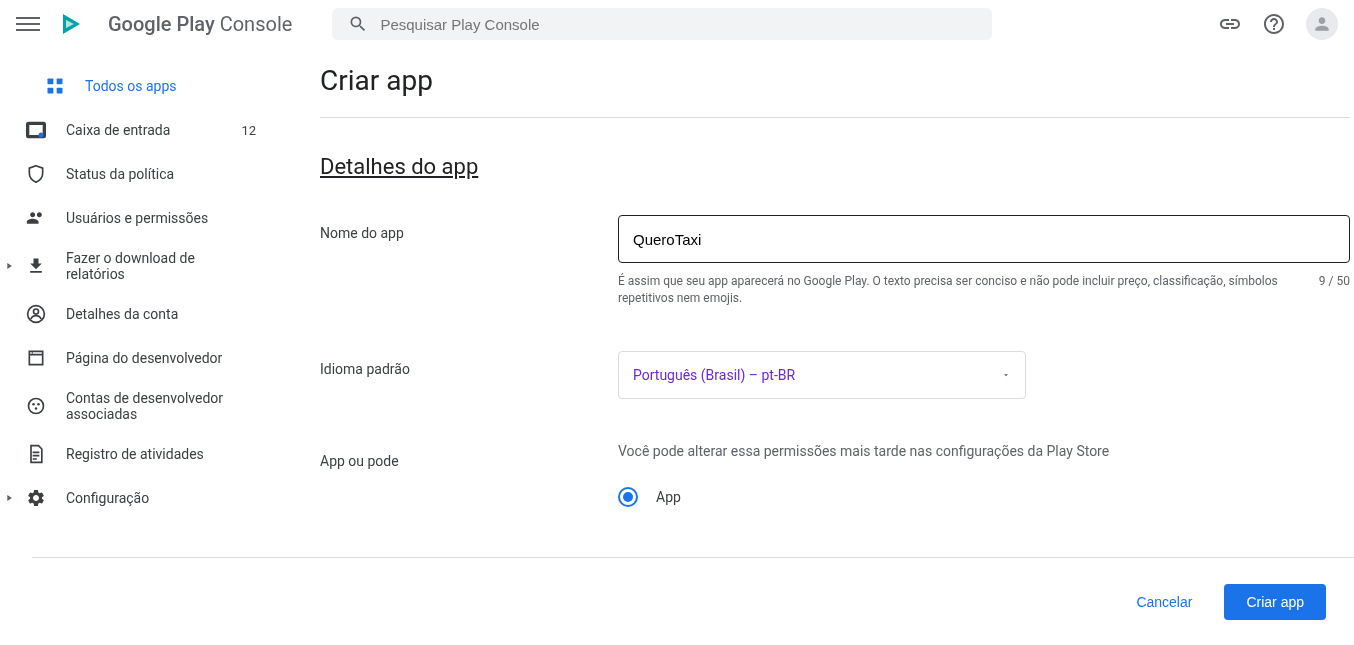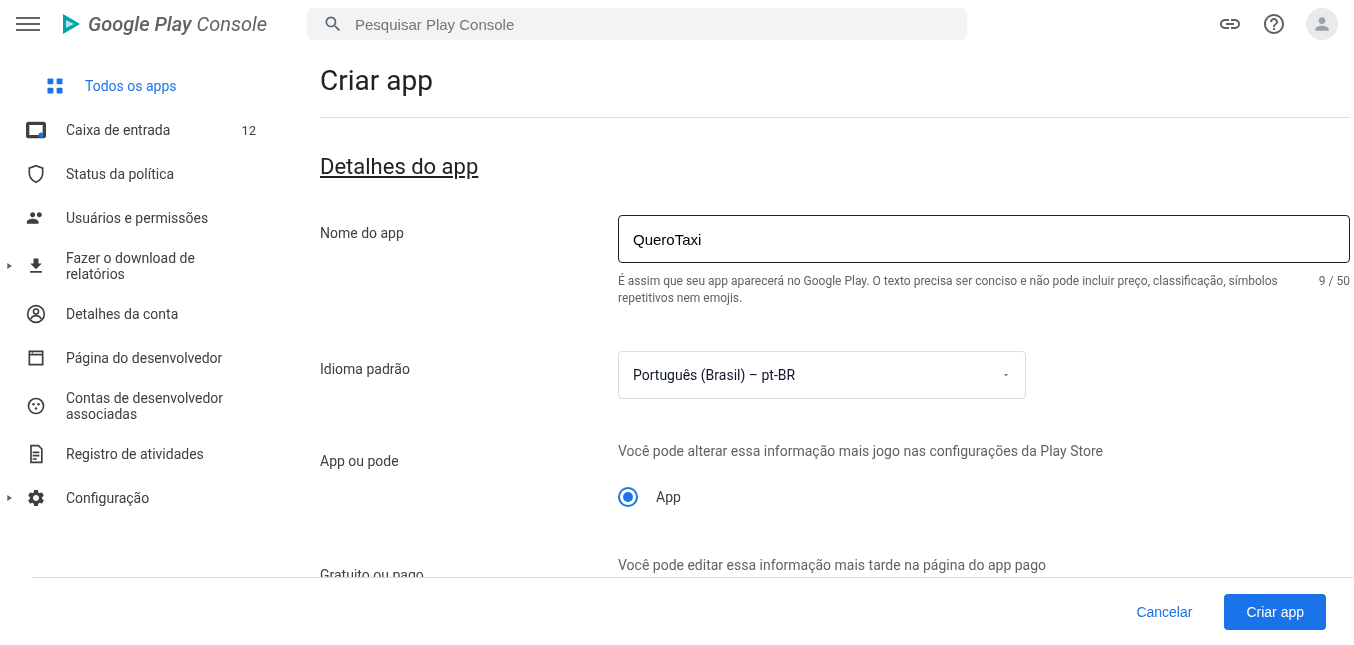--- a/index.html
+++ b/index.html
@@ -1,21 +1,21 @@
 <!DOCTYPE html>
 <html><head>
   <meta charset="utf-8">
   <style>
     * { box-sizing: border-box; margin: 0; padding: 0; }
     body { font-family: 'Google Sans', Roboto, Arial, sans-serif; font-size: 14px; color: #3c4043; background: #fff; }
     
     .header { display: flex; align-items: center; height: 48px; padding: 0 16px; }
     .menu-btn { width: 24px; height: 24px; display: flex; flex-direction: column; justify-content: center; gap: 4px; cursor: pointer; margin-right: 20px; }
     .menu-btn span { height: 2px; background: #5f6368; }
-    .logo-wrap { display: flex; align-items: center; gap: 4px; margin-right: 40px; font-style: italic; }
+    .logo-wrap { display: flex; align-items: center; gap: 24px; margin-right: 40px; }
     .logo-triangle { width: 24px; height: 24px; }
     .logo-text { font-size: 20px; color: #5f6368; }
     .logo-text .bold { color: #5f6368; font-weight: 500; }
     .search-bar { flex: 1; max-width: 660px; background: #f1f3f4; border-radius: 6px; height: 32px; display: flex; align-items: center; padding: 0 16px; margin-right: auto; }
     .search-bar svg { fill: #5f6368; margin-right: 12px; }
     .search-bar input { border: none; background: transparent; outline: none; font-size: 15px; color: #5f6368; flex: 1; }
     .header-icons { display: flex; align-items: center; gap: 20px; margin-left: 20px; }
     .header-icons .icon { width: 24px; height: 24px; cursor: pointer; fill: #5f6368; }
     .avatar { width: 32px; height: 32px; border-radius: 50%; background: #e8eaed; display: flex; align-items: center; justify-content: center; }
     .avatar svg { fill: #9aa0a6; }
@@ -36,31 +36,31 @@
     .section-title { font-size: 22px; color: #202124; font-weight: 400; margin-bottom: 36px; text-decoration: underline; }
     
     .form-row { display: flex; margin-bottom: 44px; }
     .form-label { width: 298px; flex-shrink: 0; font-size: 14px; color: #3c4043; padding-top: 10px; }
     .form-control { flex: 1; }
     
     .text-input { width: 100%; height: 48px; border: 1px solid #202124; border-radius: 4px; padding: 0 14px; font-size: 15px; outline: none; }
     .input-help { display: flex; justify-content: space-between; margin-top: 10px; font-size: 12px; color: #5f6368; line-height: 1.4; }
     .input-help .msg { flex: 1; padding-right: 30px; }
     
-    .select { width: 408px; height: 48px; border: 1px solid #dadce0; border-radius: 4px; padding: 0 14px; display: flex; align-items: center; justify-content: space-between; cursor: pointer; font-size: 14px; color: #0f172a; }
+    .select { width: 408px; height: 48px; border: 1px solid #dadce0; border-radius: 4px; padding: 0 14px; display: flex; align-items: center; justify-content: space-between; cursor: pointer; font-size: 14px; color: #6d28d9; }
     .select svg { fill: #5f6368; }
     
     .hint-text { font-size: 14px; color: #5f6368; margin-bottom: 28px; }
     
     .radio-option { display: flex; align-items: center; margin-bottom: 20px; cursor: pointer; }
     .radio { width: 20px; height: 20px; border: 2px solid #5f6368; border-radius: 50%; margin-right: 18px; position: relative; }
     .radio.checked { border-color: #1a73e8; }
     .radio.checked::after { content: ''; position: absolute; top: 3px; left: 3px; width: 10px; height: 10px; background: #1a73e8; border-radius: 50%; }
     
-    .footer { position: fixed; bottom: 0; left: 0; right: 0; height: 68px; background: #fff; border-top: 1px solid #dadce0; display: flex; align-items: center; justify-content: flex-end; padding: 0 28px; gap: 20px; margin-left: 32px; }
+    .footer { position: fixed; bottom: 0; left: 0; right: 0; height: 88px; background: #fff; border-top: 1px solid #dadce0; display: flex; align-items: center; justify-content: flex-end; padding: 0 28px; gap: 20px; margin-left: 32px; }
     .btn-text { background: none; border: none; color: #1a73e8; font-size: 14px; font-weight: 500; cursor: pointer; padding: 10px 12px; }
     .btn-primary { background: #1a73e8; color: #fff; border: none; border-radius: 4px; padding: 10px 22px; font-size: 14px; font-weight: 500; cursor: pointer; }
   </style>
 </head>
 <body>
 
 <div class="header">
   <div class="menu-btn">
     <span></span>
       <span></span>
@@ -216,21 +216,21 @@
           <svg width="10" height="10" viewBox="0 0 24 24">
               <path d="M7 10l5 5 5-5z"></path>
             </svg>
         </div>
       </div>
     </div>
 
     <div class="form-row" style="margin-bottom:30px">
       <div class="form-label">App ou pode</div>
       <div class="form-control">
-        <div class="hint-text">Você pode alterar essa informação mais jogo nas configurações da Play Store</div>
+        <div class="hint-text">Você pode alterar essa permissões mais tarde nas configurações da Play Store</div>
         <div class="radio-option">
           <span class="radio checked"></span>
           <span>App</span>
         </div>
       </div>
     </div>
 
     <div class="form-row">
       <div class="form-label">Gratuito ou pago</div>
       <div class="form-control">

